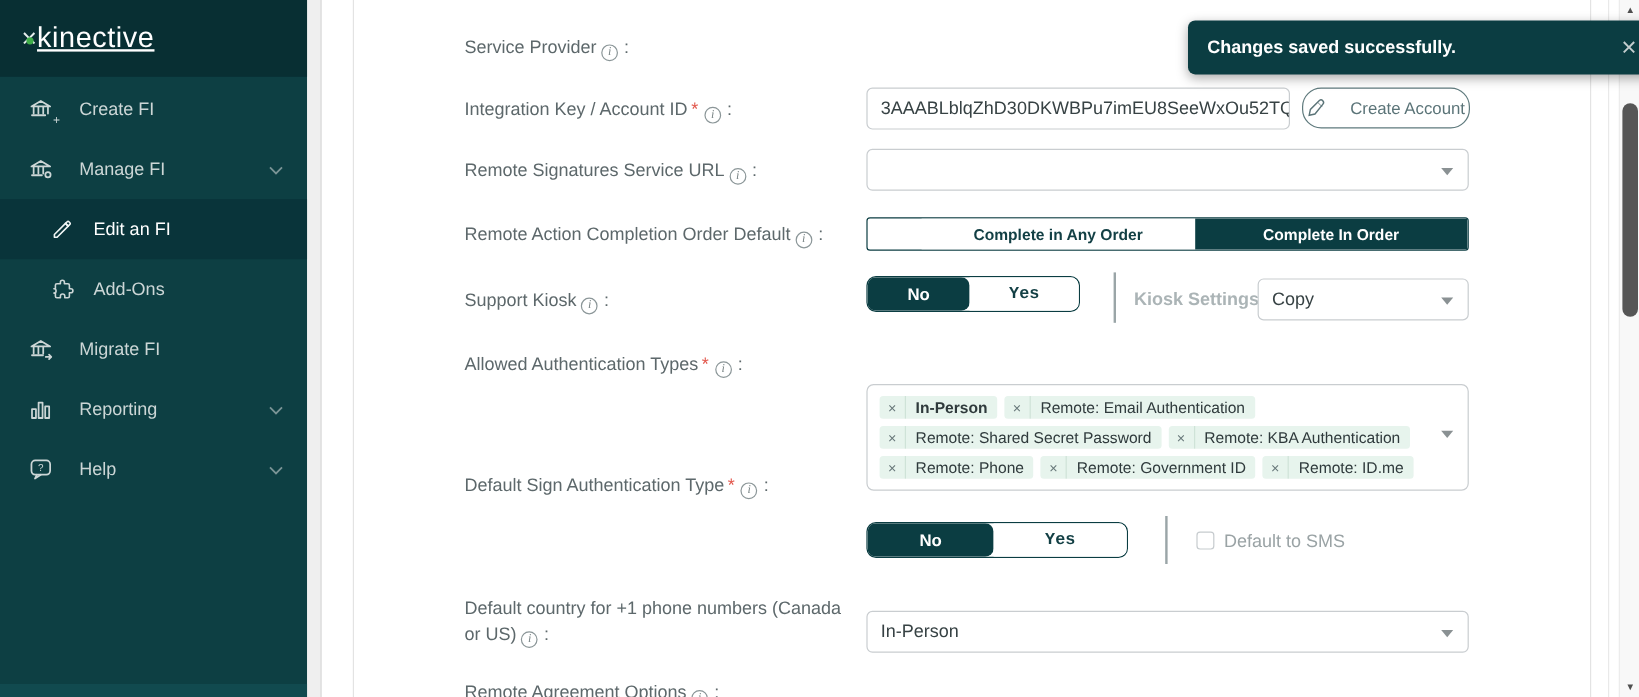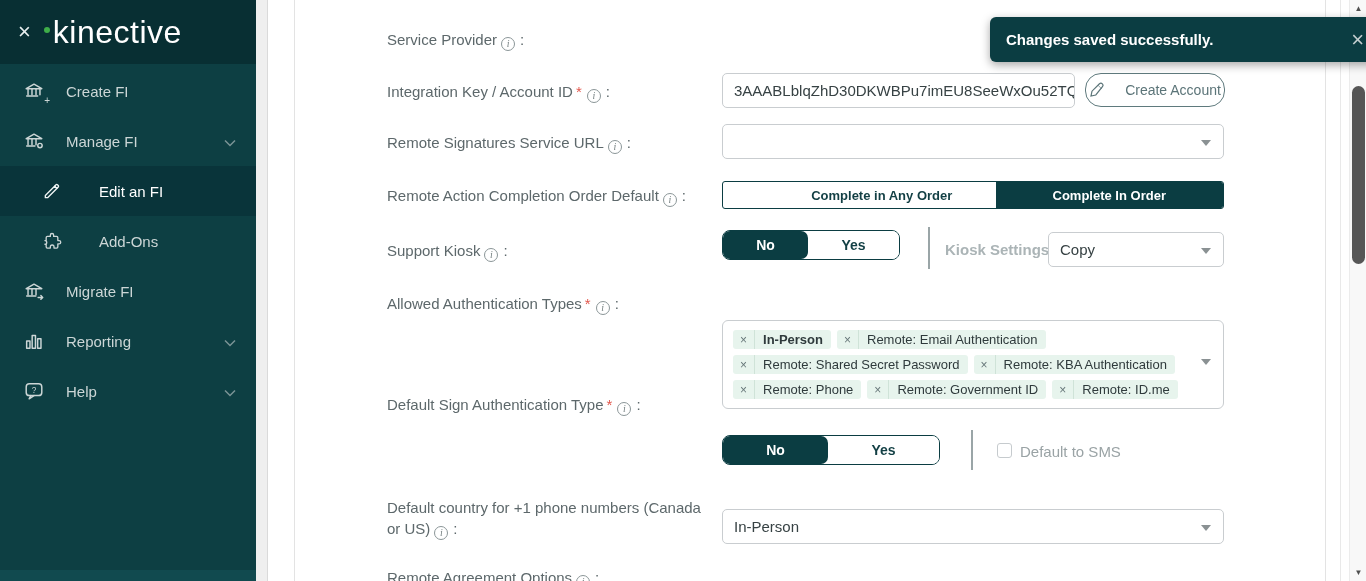--- a/index.html
+++ b/index.html
@@ -5,33 +5,33 @@
   * { margin:0; padding:0; box-sizing:border-box; }
   html,body { width:1366px; height:581px; overflow:hidden; background:#fff;
               font-family:"Liberation Sans", sans-serif; }
   .app { position:relative; width:1366px; height:581px; }
 
   
   .sidebar { position:absolute; left:0; top:0; width:256px; height:581px;
              background:#0d3f43; color:#cfd9d9; }
   .logo-bar { height:64px; background:#082f33; display:flex; align-items:center; padding:0 18px; }
   .close-x { font-size:22px; color:#e8efef; font-weight:300; cursor:pointer; line-height:1; }
-  .logo { position:relative; margin-left:22px; color:#fff; font-size:32px; font-weight:500;
-          letter-spacing:.5px; }
+  .logo { position:relative; color:#fff; font-size:24px; font-weight:500;
+          letter-spacing:.5px;text-decoration:underline; }
   .logo .dot { position:absolute; left:-9px; top:13px; width:6px; height:6px;
                border-radius:50%; background:#3fae49; }
   .menu { padding-top:2px; }
   .menu-item { display:flex; align-items:center; height:50px; padding:0 20px 0 22px;
                font-size:15px; color:#ccd6d6; cursor:pointer; }
   .menu-item .mi-icon { width:24px; height:24px; margin-right:20px; position:relative;
                         display:flex; align-items:center; justify-content:center; }
   .menu-item .badge { position:absolute; right:-4px; bottom:-3px; font-size:10px; line-height:1;
                       color:#ccd6d6; background:transparent; }
   .menu-item .chev { margin-left:auto; opacity:.75; }
-  .menu-item.sub { padding-left:40px;gap:21px; }
+  .menu-item.sub { padding-left:40px; }
   .menu-item.sub .mi-icon { margin-right:14px; }
   .menu-item.active { background:#09343a; color:#fff; }
   .sidebar-bottom { position:absolute; left:0; bottom:0; width:256px; height:11px; background:#114a4f; }
   svg.ic { stroke:#ccd6d6; fill:none; stroke-width:1.6; stroke-linecap:round; stroke-linejoin:round; }
   .menu-item.active svg.ic { stroke:#f0f5f5; }
 
   
   .side-strip { position:absolute; left:256px; top:0; width:12px; height:581px;
                 background:#efefef; border-right:1px solid #dadada; }
   .card-l { position:absolute; left:294px; top:0; height:581px; border-left:1px solid #e3e3e3; }
@@ -66,21 +66,21 @@
   .seg > div { flex:1; display:flex; align-items:center; justify-content:center;
                font-size:13px; font-weight:600; cursor:pointer; }
   .seg .off { background:#fff; color:#123f44; }
   .seg .on  { background:#0b3d42; color:#fff; }
 
   .toggle { display:flex; height:30px; border:1px solid #0b3d42; border-radius:8px;
             overflow:hidden; background:#fff; }
   .toggle > div { display:flex; align-items:center; justify-content:center;
                   font-size:14px; font-weight:700; cursor:pointer; }
   .toggle .t-on  { background:#0b3d42; color:#fff; border-radius:0 7px 7px 0; }
-  .toggle .t-off { background:#fff; color:#123f44; }
+  .toggle .t-off { background:#fff; color:#123f44;font-family:Liberation Mono, monospace; }
 
   .vdivider { position:absolute; width:2px; background:#9aa5a7; }
   .kiosk-label { position:absolute; font-size:15px; font-weight:700; color:#abb4b6; }
 
   .multiselect { border:1px solid #c9cdd0; border-radius:6px; background:#fff;
                  padding:6px 30px 6px 8px; position:relative; min-height:82px; }
   .tag { display:inline-flex; align-items:stretch; background:#e7f4ed; border-radius:3px;
          margin:3px 4px 3px 2px; font-size:13px; color:#2f3a3c; overflow:hidden; }
   .tag-x { display:flex; align-items:center; padding:2px 7px; color:#68787a;
            border-right:1px solid #cfe3d8; cursor:pointer; font-size:12px; }

